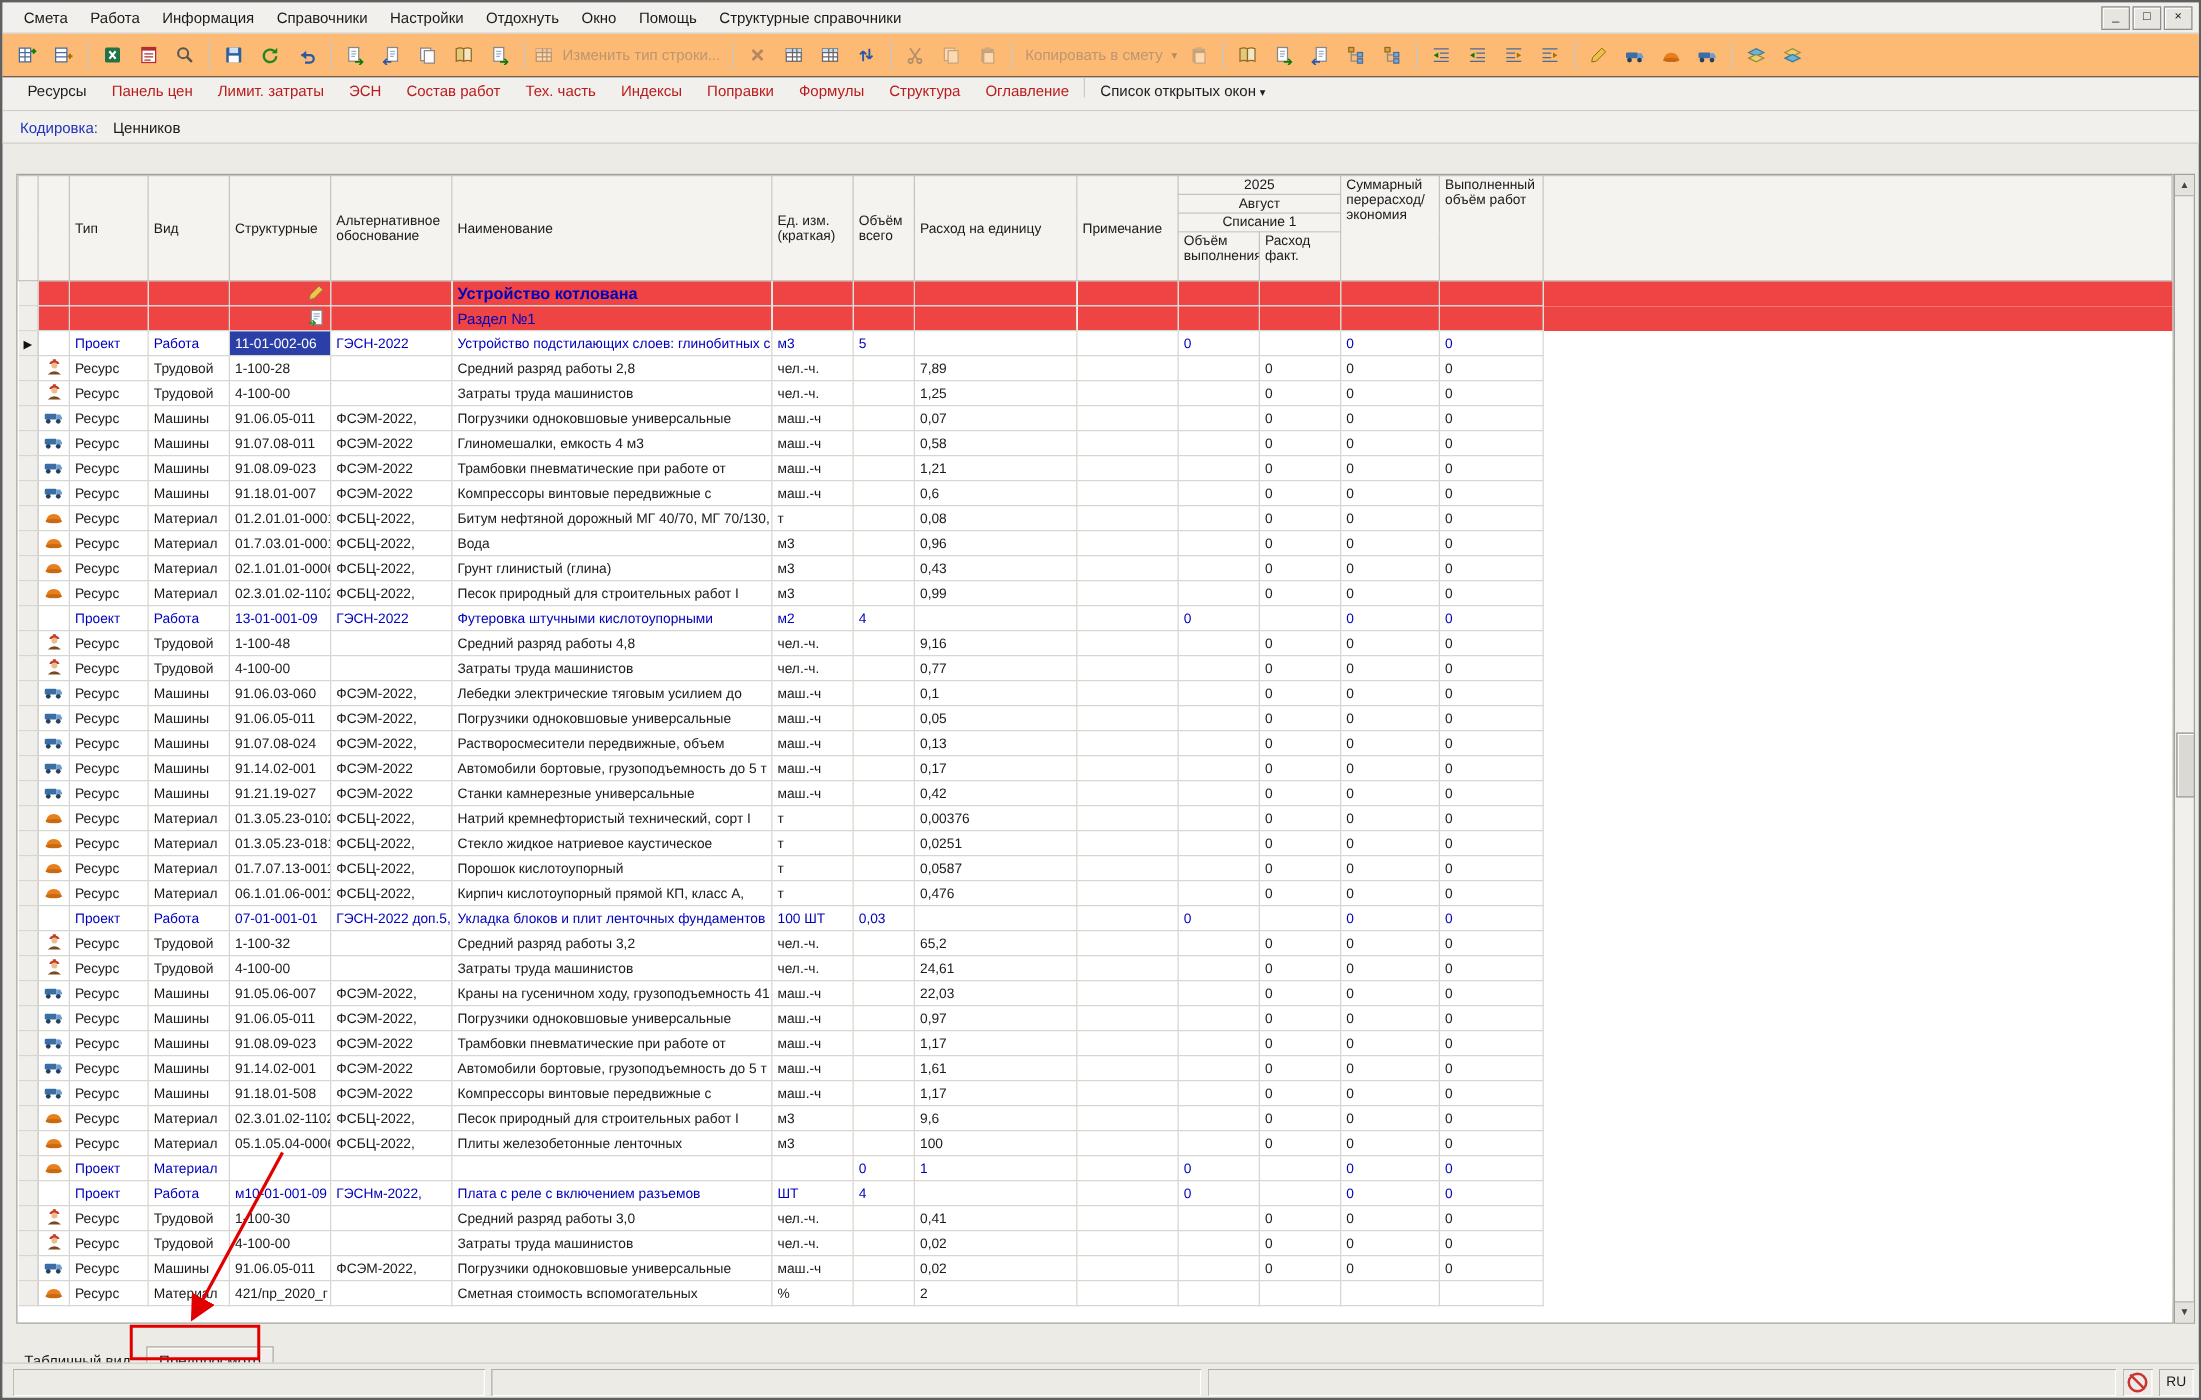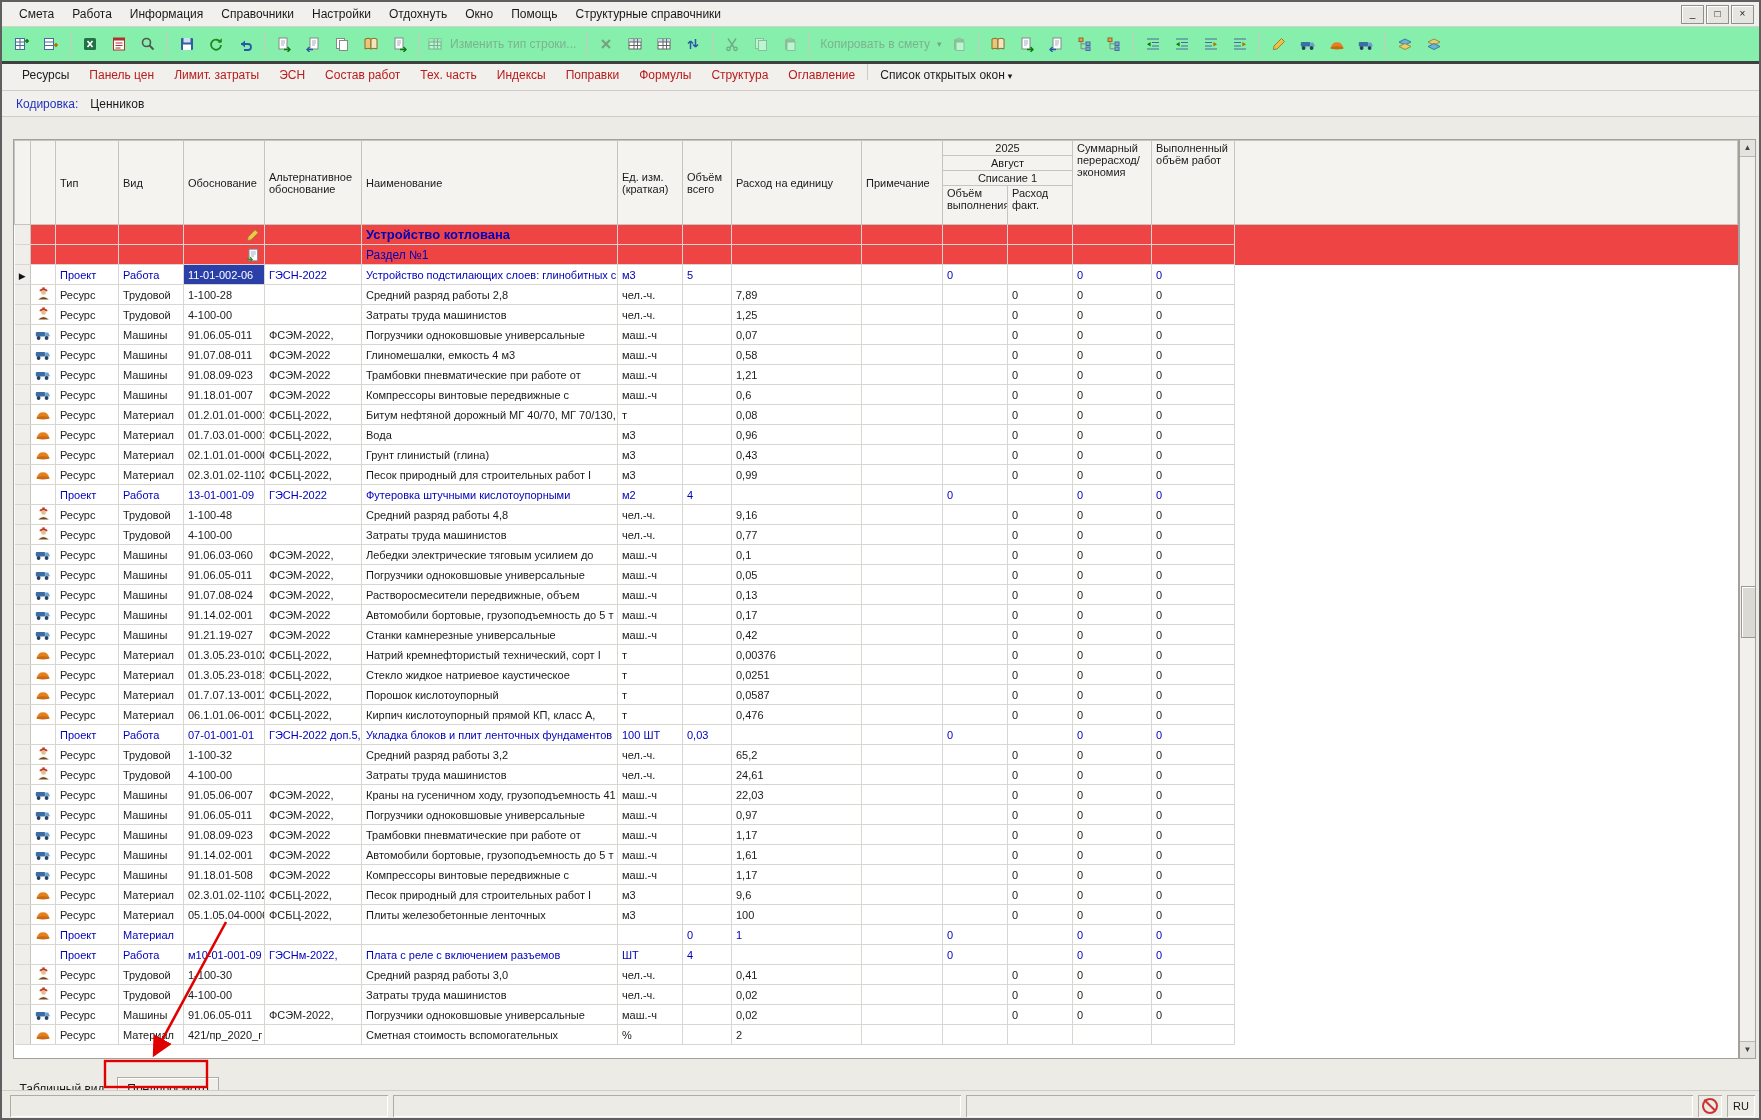--- a/index.html
+++ b/index.html
@@ -4,21 +4,21 @@
 <style>
   html,body{margin:0;padding:0;background:#8a8a8a;}
   .window{position:relative;width:1761px;height:1120px;box-sizing:border-box;background:#edebe6;
           border:2px solid #5f5f5f;font-family:"Liberation Sans",sans-serif;overflow:hidden;color:#1a1a1a;}
   
   .menubar{height:24px;display:flex;align-items:center;background:#f1f0ed;border-bottom:1px solid #d3d1cb;padding-left:8px;}
   .menu-item{padding:3px 9px;font-size:12px;cursor:default;}
   .win-controls{margin-left:auto;display:flex;gap:2px;padding-right:5px;}
   .wbtn{width:21px;height:17px;border:1px solid #8f8f8f;background:#e7e5df;font-size:10px;line-height:15px;text-align:center;box-shadow:inset 1px 1px 0 #fff;}
   
-  .toolbar{height:34px;display:flex;align-items:center;background:#86efac;border-bottom:3px solid #404040;padding:0 6px;gap:1px;}
+  .toolbar{height:34px;display:flex;align-items:center;background:#fdba74;border-bottom:1px solid #404040;padding:0 6px;gap:1px;}
   .tbtn{height:24px;min-width:24px;display:flex;align-items:center;justify-content:center;border:1px solid transparent;border-radius:2px;gap:4px;padding:0 1px;}
   .tbtn.disabled{opacity:.45;filter:grayscale(85%);}
   .tbtn span.lbl{font-size:12px;color:#6b6b6b;padding:0 3px;white-space:nowrap;}
   .tbtn span.caret{font-size:9px;color:#555;}
   .tsep{width:1px;height:23px;background:#c9c7c1;margin:0 4px;}
   
   .ribbon{height:26px;display:flex;align-items:flex-start;background:#f1f0ed;border-bottom:1px solid #cfcdc7;padding-left:10px;font-size:12px;}
   .ribbon-item{padding:4px 10px;color:#b91c1c;white-space:nowrap;}
   .ribbon-item.on{color:#1c1c1c;}
   .ribbon-item .caret{font-size:9px;margin-left:3px;}
@@ -397,21 +397,21 @@
           <col style="width:79px">
           <col style="width:83px">
           <col>
       </colgroup>
       <thead>
         <tr class="hr1">
           <th rowspan="4"></th>
           <th rowspan="4"></th>
           <th rowspan="4">Тип</th>
           <th rowspan="4">Вид</th>
-          <th rowspan="4">Обоснование</th>
+          <th rowspan="4">Структурные</th>
           <th rowspan="4">Альтернативное обоснование</th>
           <th rowspan="4">Наименование</th>
           <th rowspan="4">Ед. изм. (краткая)</th>
           <th rowspan="4">Объём всего</th>
           <th rowspan="4">Расход на единицу</th>
           <th rowspan="4">Примечание</th>
           <th colspan="2" class="center">2025</th>
           <th rowspan="4" class="h-top" style="white-space:normal;">Суммарный перерасход/ экономия</th>
           <th rowspan="4" class="h-top" style="white-space:normal;">Выполненный объём работ</th>
           <th rowspan="4" class="h-fill"></th>

